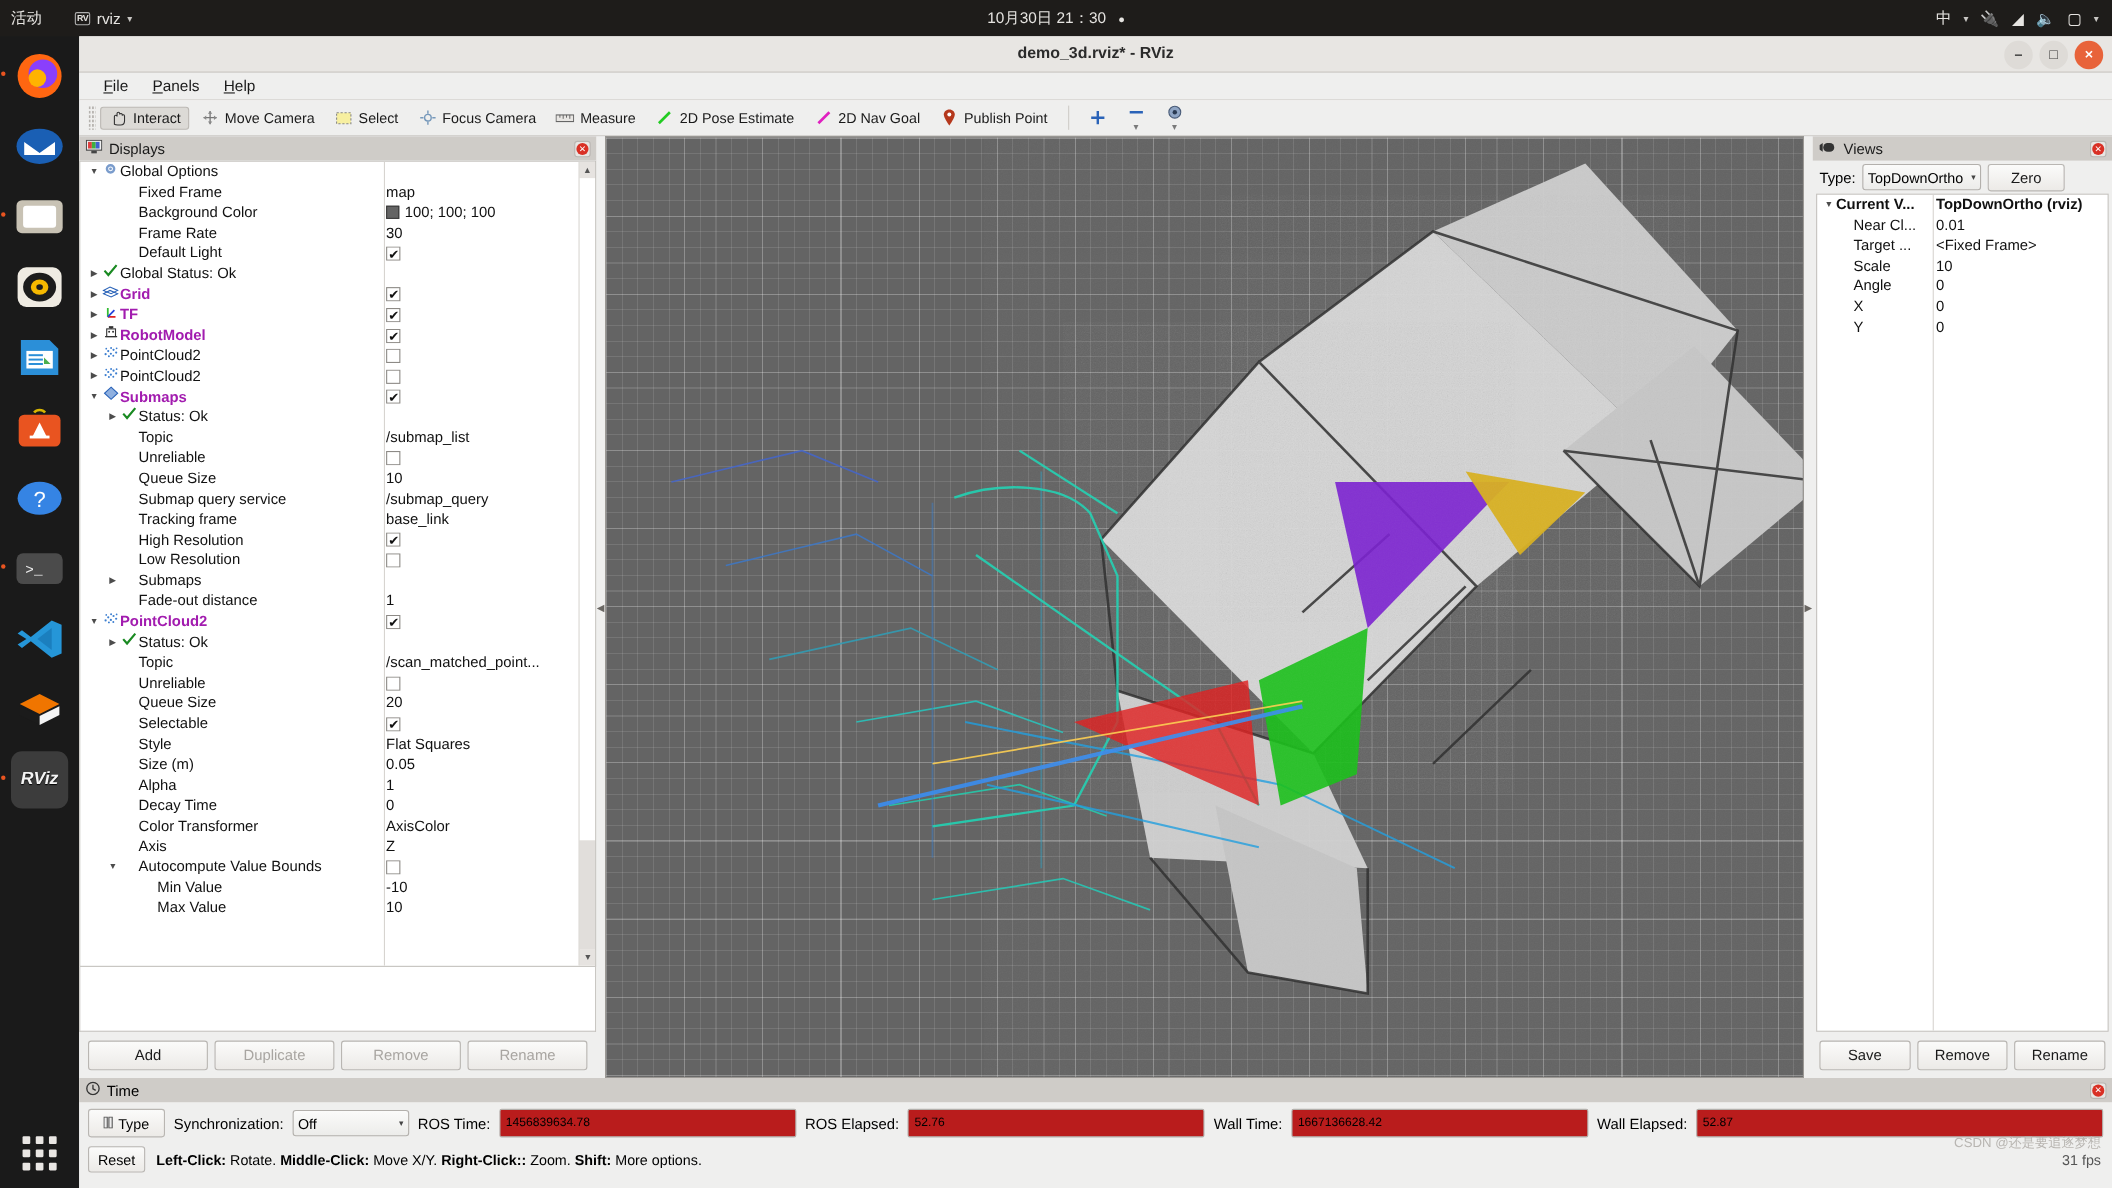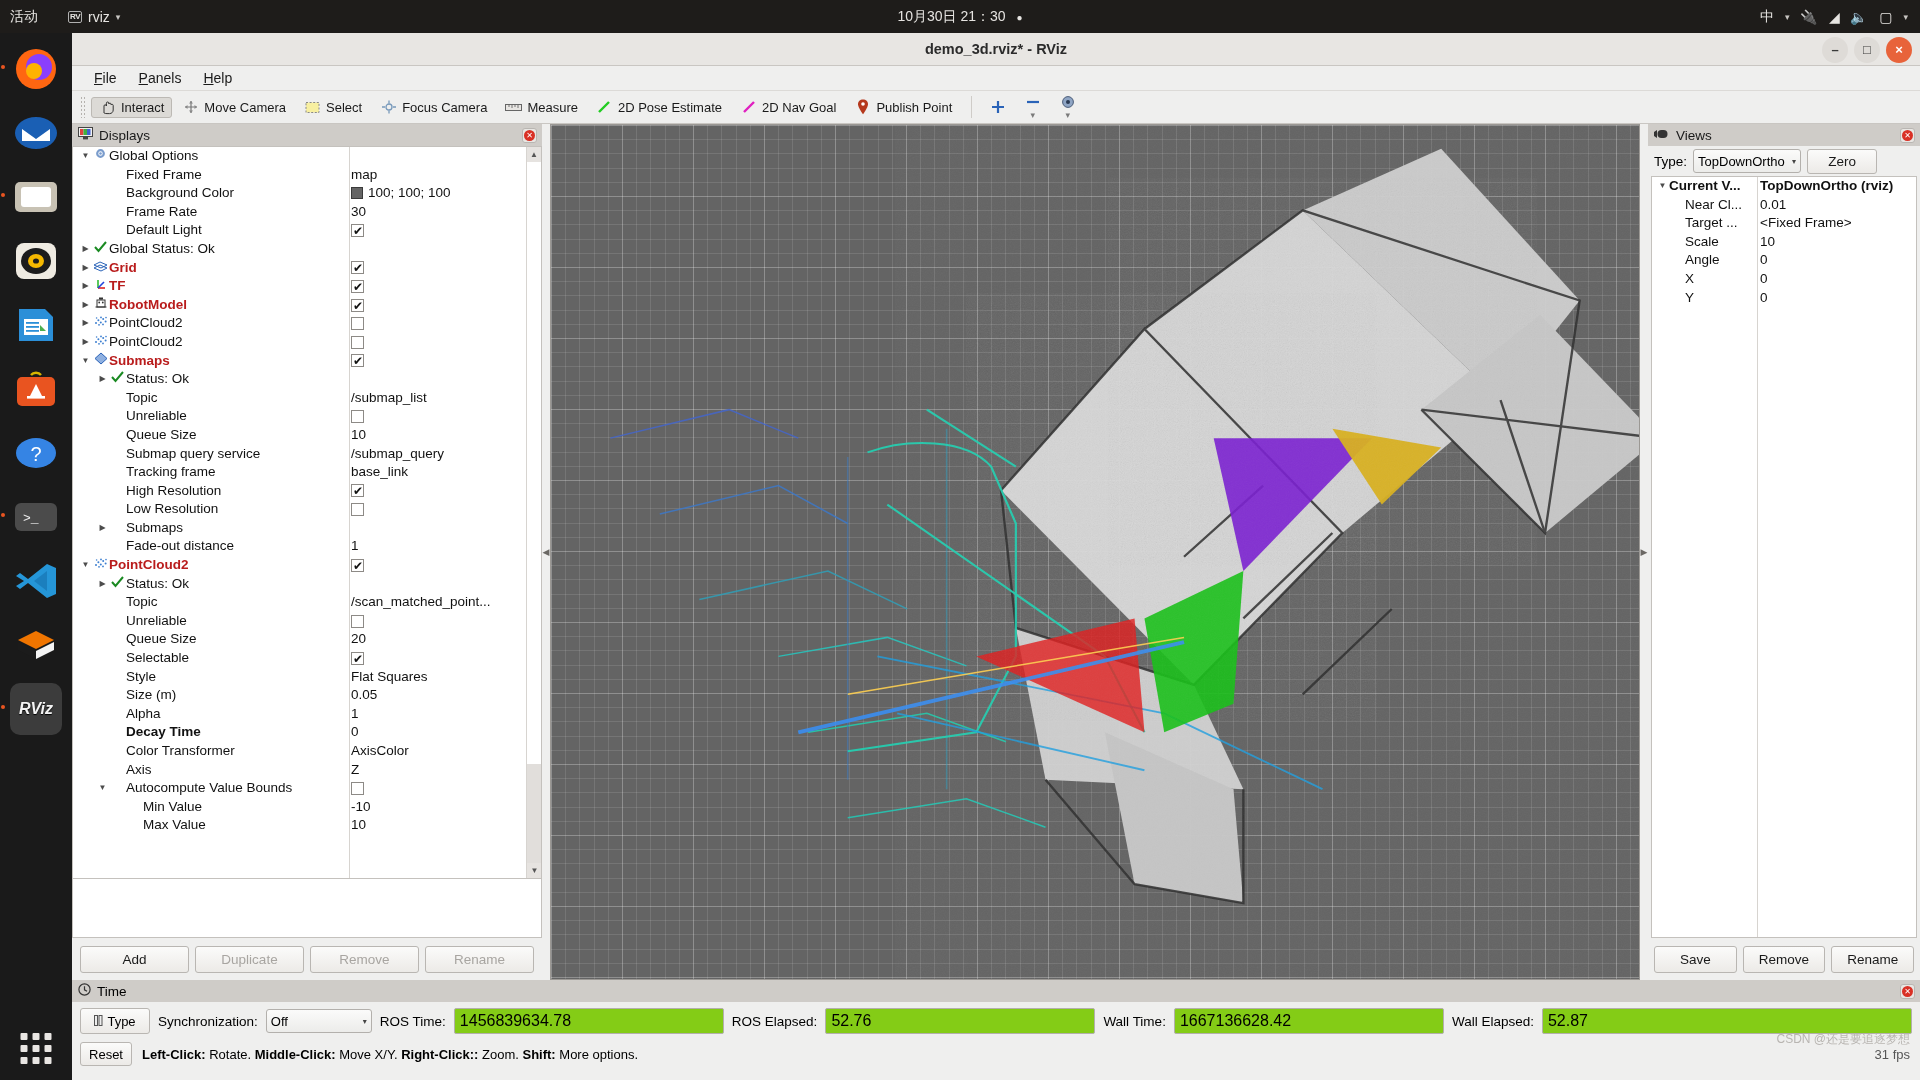--- a/index.html
+++ b/index.html
@@ -139,21 +139,21 @@
     overflow: hidden; font-size: 13.5px; color: #111;
   }
   .trow { display: flex; align-items: center; height: 18.6px; line-height: 18.6px; }
   .tname { width: 276px; display: flex; align-items: center; white-space: nowrap; overflow: hidden; }
   .tval { flex: 1; white-space: nowrap; overflow: hidden; display: flex; align-items: center; gap: 5px; padding-left: 2px;}
   .tree-col-sep { position: absolute; left: 276px; top: 0; bottom: 0; width: 1px; background: #d7d4d0; }
   .arrow { width: 13px; text-align: center; color: #4c4c4c; font-size: 8px; flex: 0 0 13px;}
   .arrow.down::before { content: '\25BC'; }
   .arrow.right::before { content: '\25B6'; }
   .ico { width: 17px; flex: 0 0 17px; text-align: center; font-size: 11px; }
-  .lbl-bold { font-weight: bold; color: #b91c1c; }
+  .lbl-bold { font-weight: bold; color: #a21caf; }
   .chk { width: 13px; height: 13px; border: 1px solid #8d8a86; background: #fff;
         display: inline-block; position: relative; }
   .chk.on::after { content: '\2714'; position: absolute; left: 1px; top: -3px; font-size: 12px; color: #111; }
   .swatch { width: 12px; height: 12px; background: #646464; border: 1px solid #3a3a3a; display: inline-block; }
 
   #tree-scroll {
     position: absolute; right: 0; top: 0; width: 15px; height: 100%;
     background: #f2f0ee; border-left: 1px solid #d7d4d0;
   }
   #tree-scroll .sbtn { height: 15px; background: #e6e3e0; color: #555; font-size: 8px;
@@ -226,22 +226,22 @@
   }
   #time-row {
     height: 38px; display: flex; align-items: center; gap: 8px; padding: 4px 8px; font-size: 13.5px;
   }
   .pausebtn {
     width: 70px; height: 26px; border: 1px solid #b9b6b2; border-radius: 3px;
     background: linear-gradient(#fbfbfa,#eceae7);
     display: flex; align-items: center; justify-content: center; gap: 4px; font-size: 13px;
   }
   .tfield {
-    height: 26px; border: 1px solid #b3b0ac; background: #84cc16; border-radius: 2px;
-    display: flex; align-items: center; padding: 0 5px; font-size: 16px;
+    height: 26px; border: 1px solid #b3b0ac; background: #b91c1c; border-radius: 2px;
+    display: flex; align-items: center; padding: 0 5px; font-size: 11px;
   }
   #status-row {
     height: 32px; display: flex; align-items: center; gap: 10px; padding: 0 8px 4px 8px;
     font-size: 13px; position: relative;
   }
   .resetbtn {
     width: 52px; height: 24px; border: 1px solid #b9b6b2; border-radius: 3px;
     background: linear-gradient(#fbfbfa,#eceae7);
     display: flex; align-items: center; justify-content: center; font-size: 13px;
   }
@@ -868,21 +868,21 @@
               <div class="tname" style="padding-left: 23px; text-align: right;">
                 <span class="arrow"></span>
                 <span class="ico"></span>
                 <span>Alpha</span>
               </div>
               <div class="tval">
                 <span>1</span>
               </div>
             </div>
             <div class="trow">
-              <div class="tname" style="padding-left: 23px; font-weight: bold;">
+              <div class="tname" style="padding-left: 23px;">
                 <span class="arrow"></span>
                 <span class="ico"></span>
                 <span>Decay Time</span>
               </div>
               <div class="tval">
                 <span>0</span>
               </div>
             </div>
             <div class="trow">
               <div class="tname" style="padding-left: 23px;">

